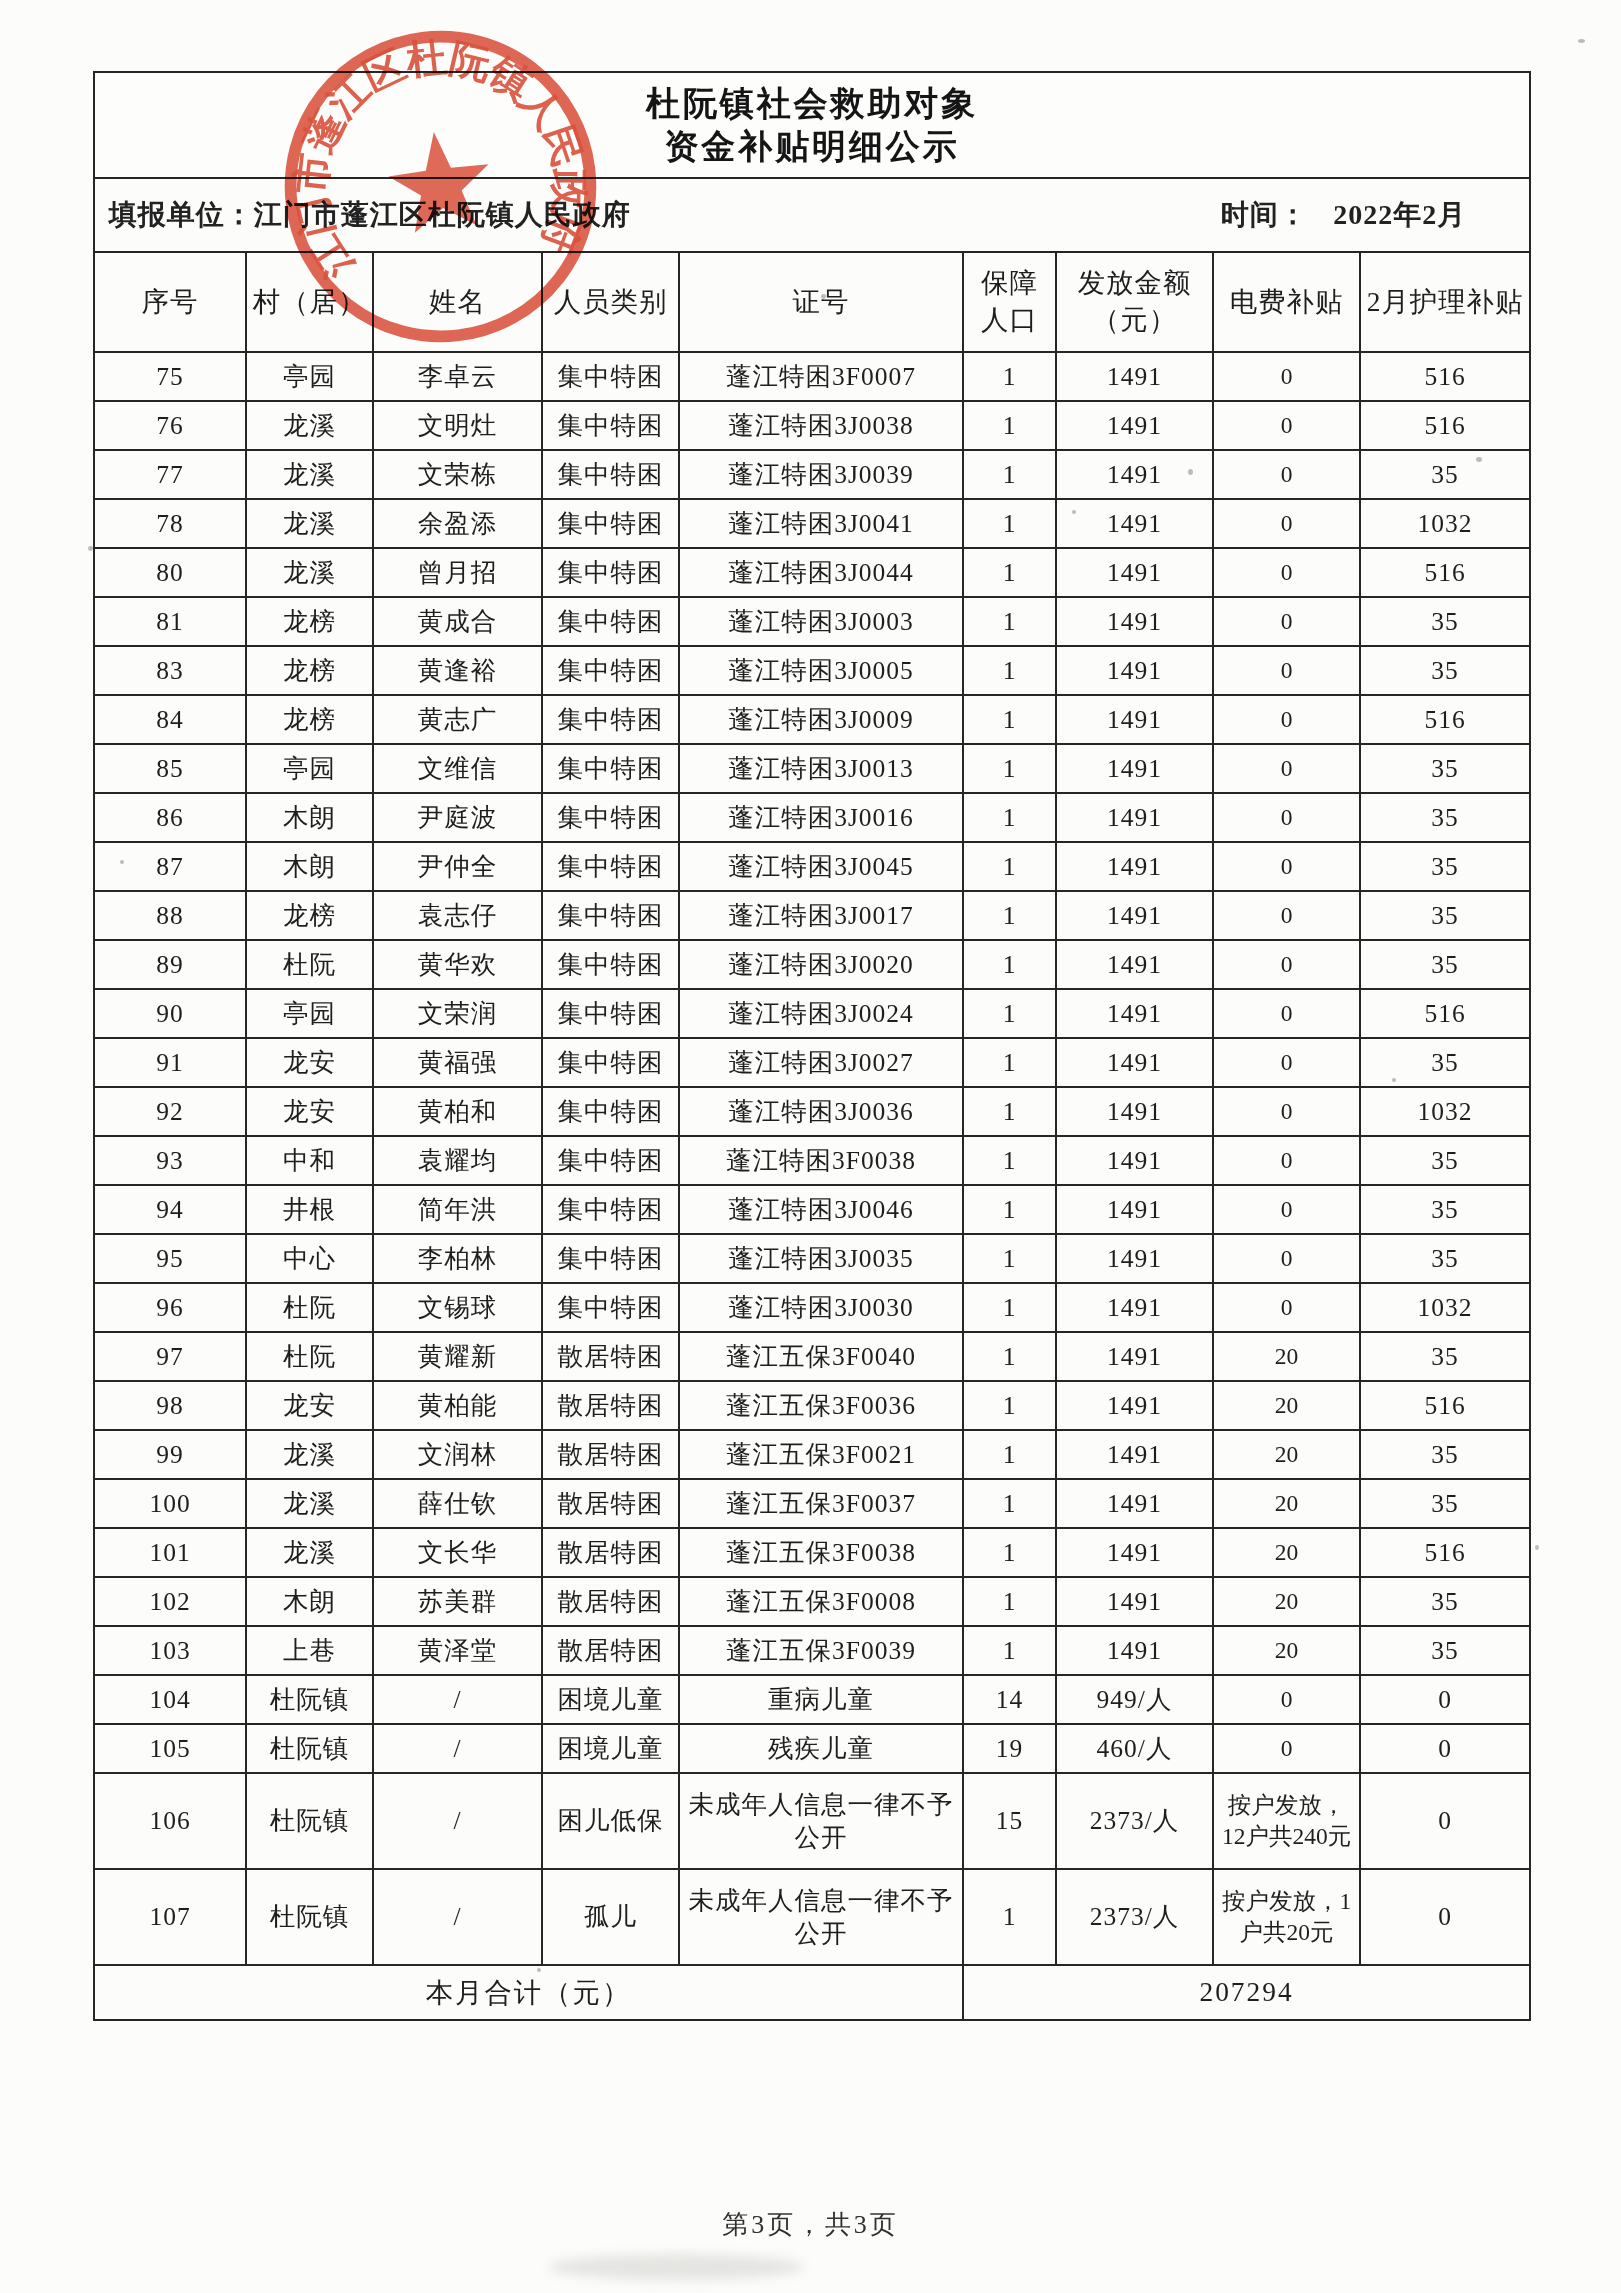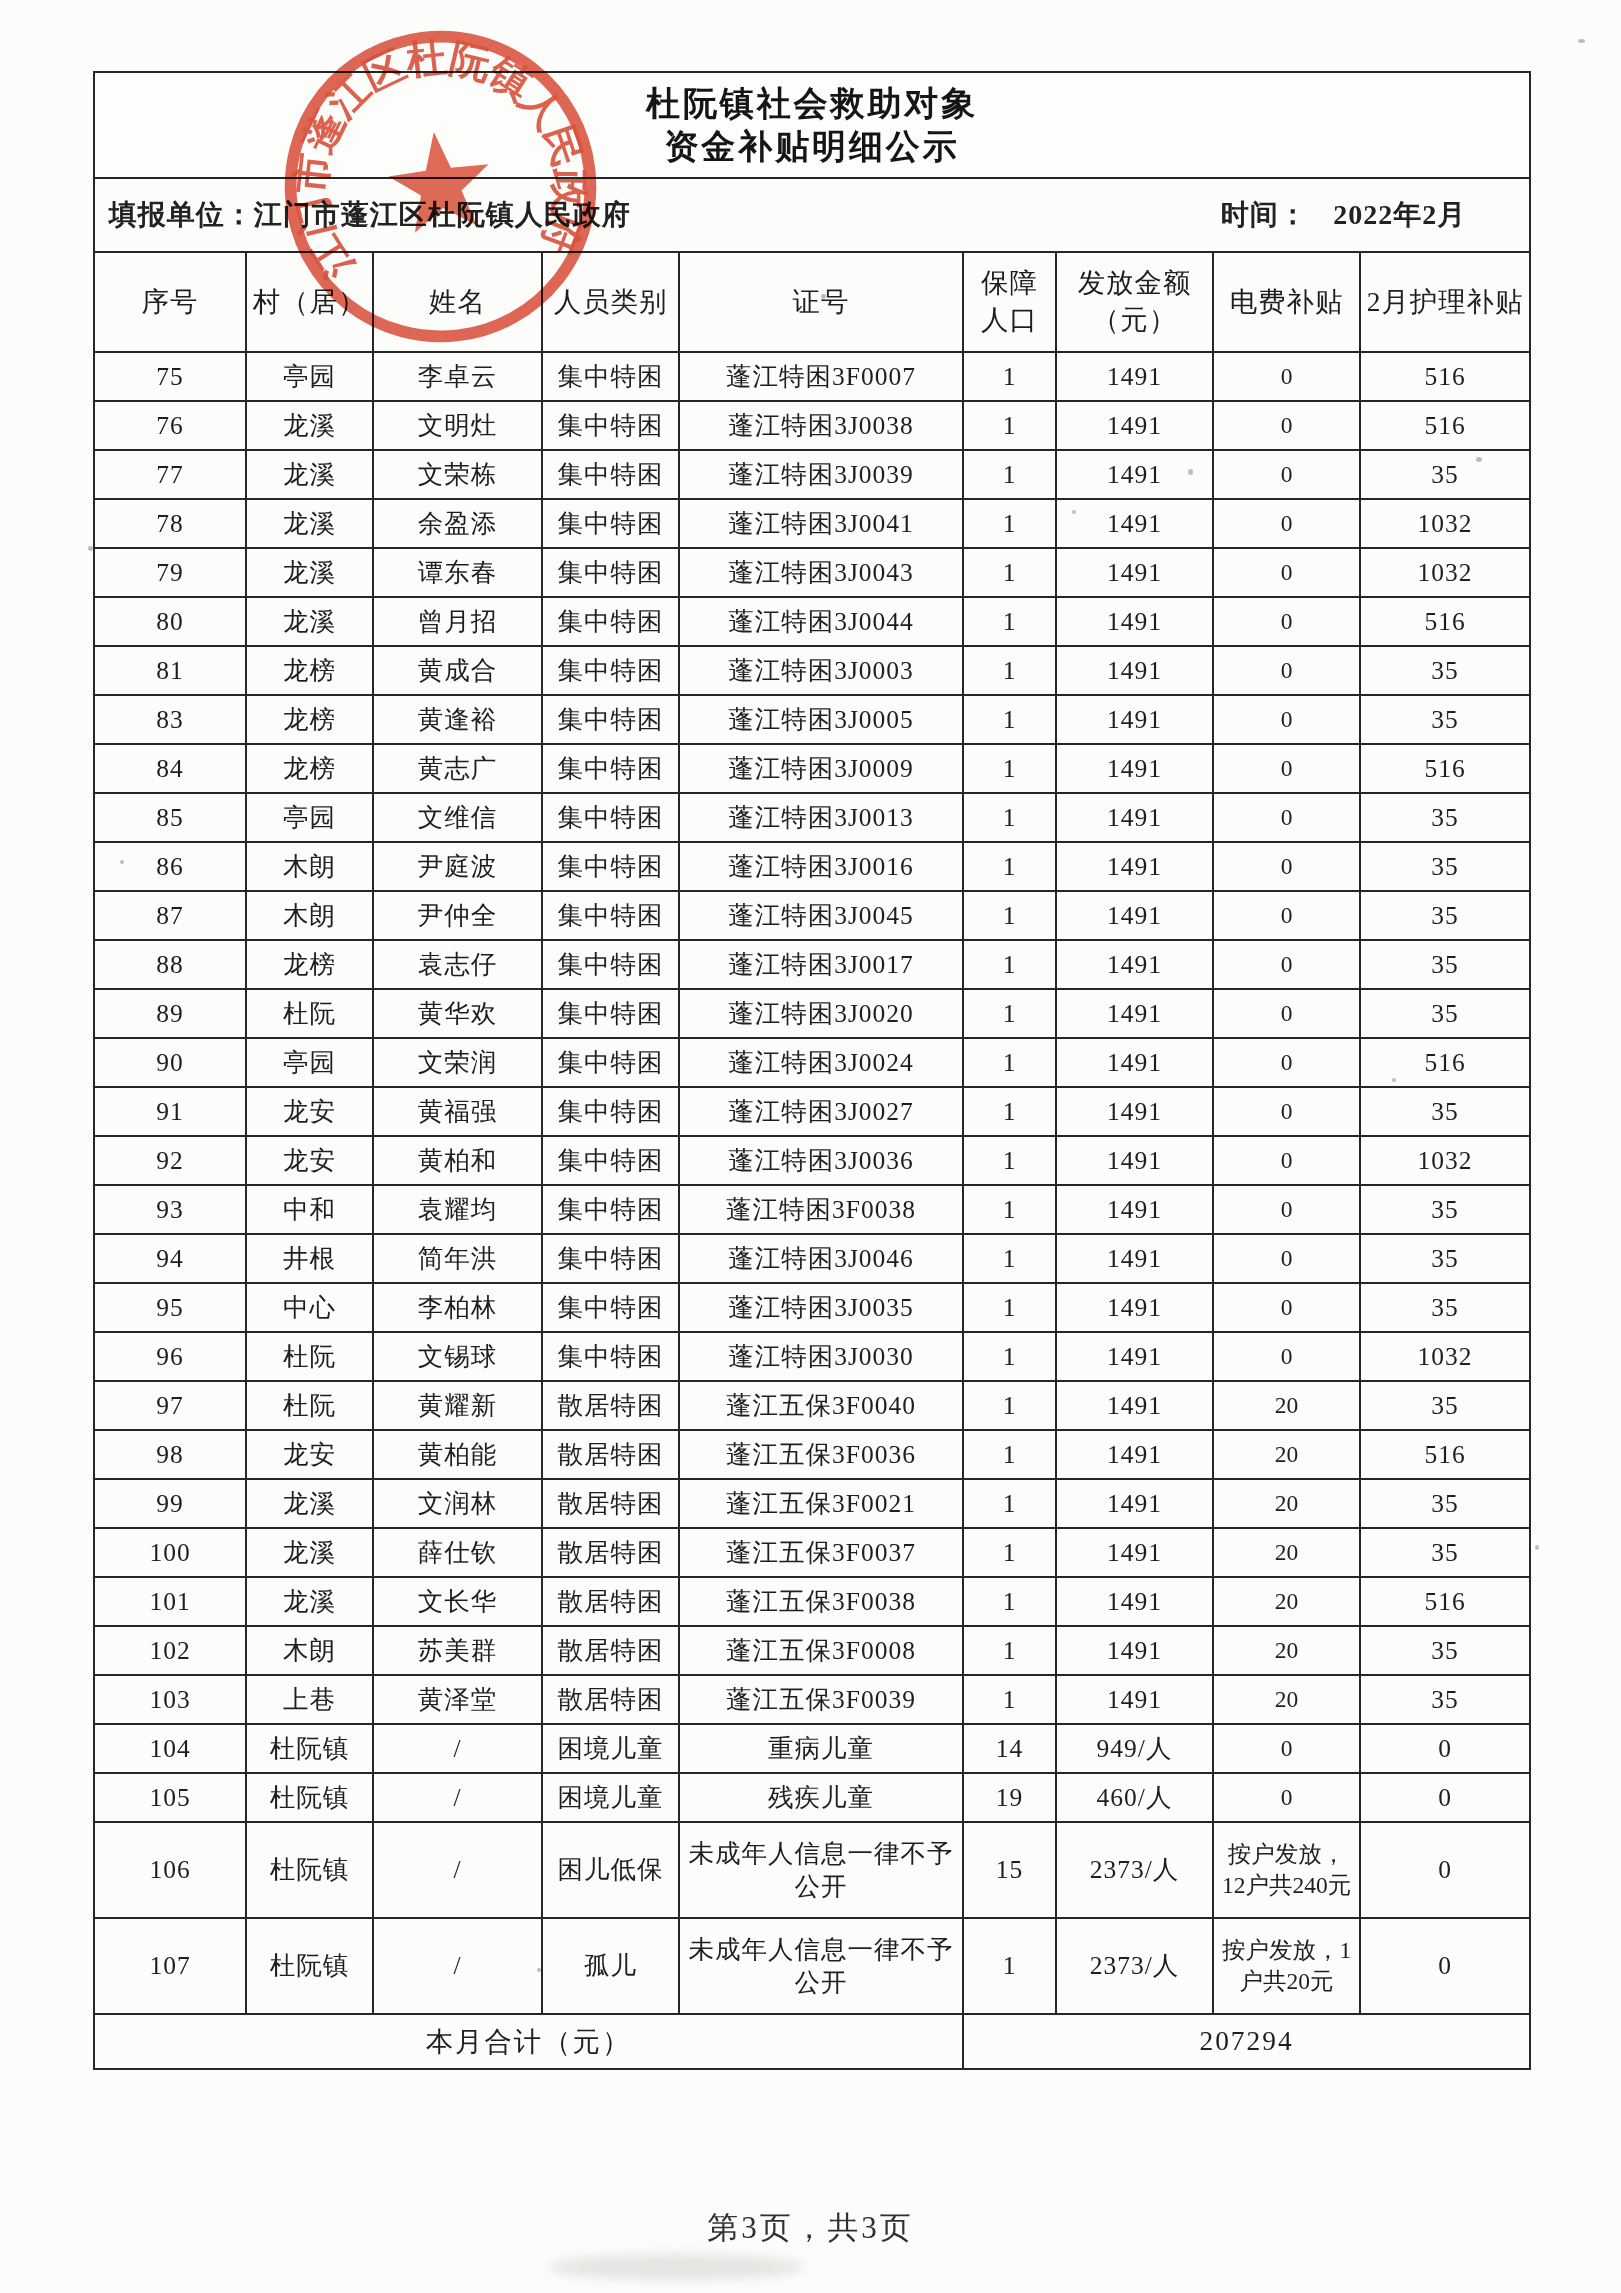--- a/index.html
+++ b/index.html
@@ -46,21 +46,21 @@
     white-space:pre-line; line-height:1.35; letter-spacing:1px;
   }
   td.data { height:49px; font-size:25.5px; letter-spacing:1px; line-height:1.3; padding:2px 3.9px; }
   td.data.col7 { font-size:23.5px; letter-spacing:0; }
   tr.tall td.data { height:96px; }
   td.total-label, td.total-value { height:55px; font-size:27.4px; letter-spacing:2px; }
 
   
   .page-footer {
     position:absolute; top:2207px; left:0; width:100%;
-    text-align:center; font-size:31px; color:#303030; letter-spacing:2.9px;
+    text-align:center; font-size:26px; color:#303030; letter-spacing:2.9px;
   }
 
   
   .stamp {
     position:absolute; left:272px; top:17.6px; width:337px; height:337px;
     mix-blend-mode:multiply; opacity:.92;
     transform:rotate(-7deg);
     pointer-events:none;
   }
 
@@ -155,31 +155,20 @@
           <td class="data col1">龙溪</td>
           <td class="data col2">余盈添</td>
           <td class="data col3">集中特困</td>
           <td class="data col4">蓬江特困3J0041</td>
           <td class="data col5">1</td>
           <td class="data col6">1491</td>
           <td class="data col7">0</td>
           <td class="data col8">1032</td>
         </tr>
         <tr>
-          <td class="data col0">79</td>
-          <td class="data col1">龙溪</td>
-          <td class="data col2">谭东春</td>
-          <td class="data col3">集中特困</td>
-          <td class="data col4">蓬江特困3J0043</td>
-          <td class="data col5">1</td>
-          <td class="data col6">1491</td>
-          <td class="data col7">0</td>
-          <td class="data col8">1032</td>
-        </tr>
-        <tr>
           <td class="data col0">80</td>
           <td class="data col1">龙溪</td>
           <td class="data col2">曾月招</td>
           <td class="data col3">集中特困</td>
           <td class="data col4">蓬江特困3J0044</td>
           <td class="data col5">1</td>
           <td class="data col6">1491</td>
           <td class="data col7">0</td>
           <td class="data col8">516</td>
         </tr>

